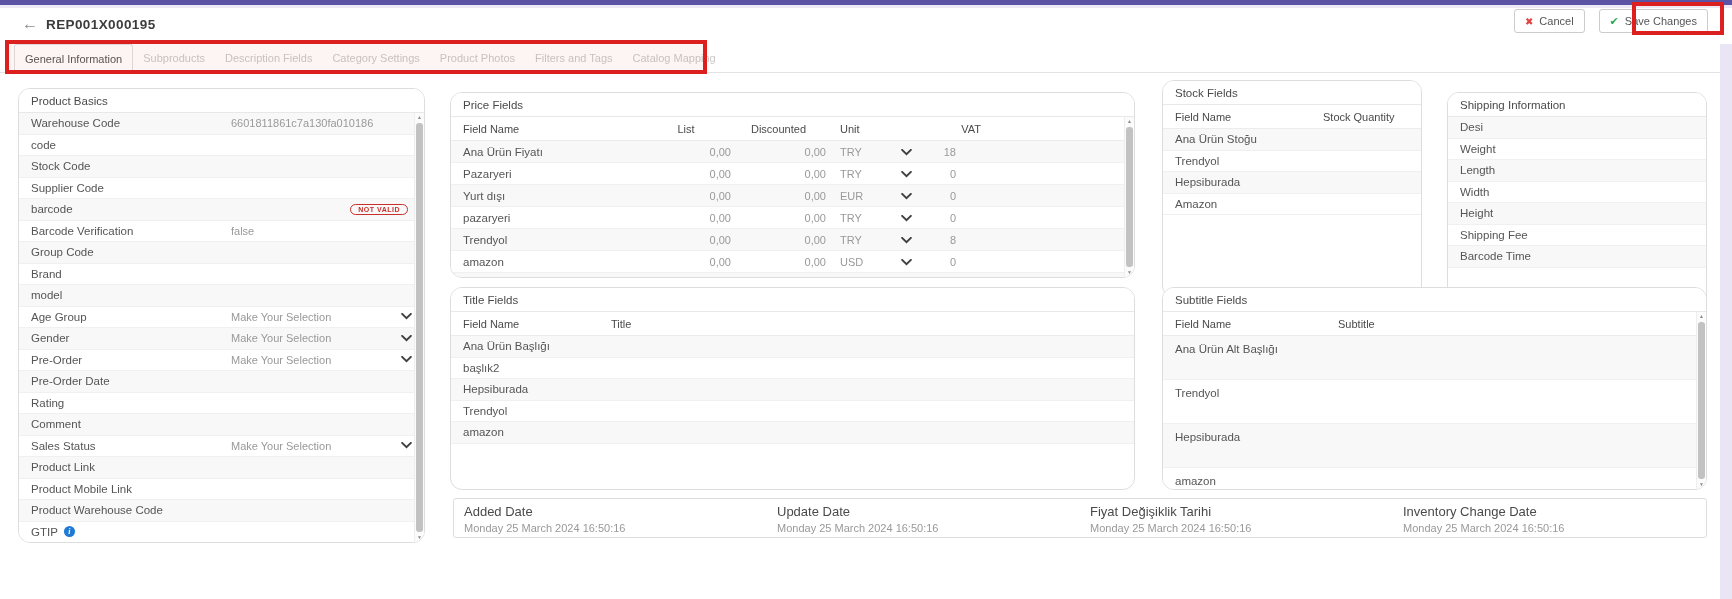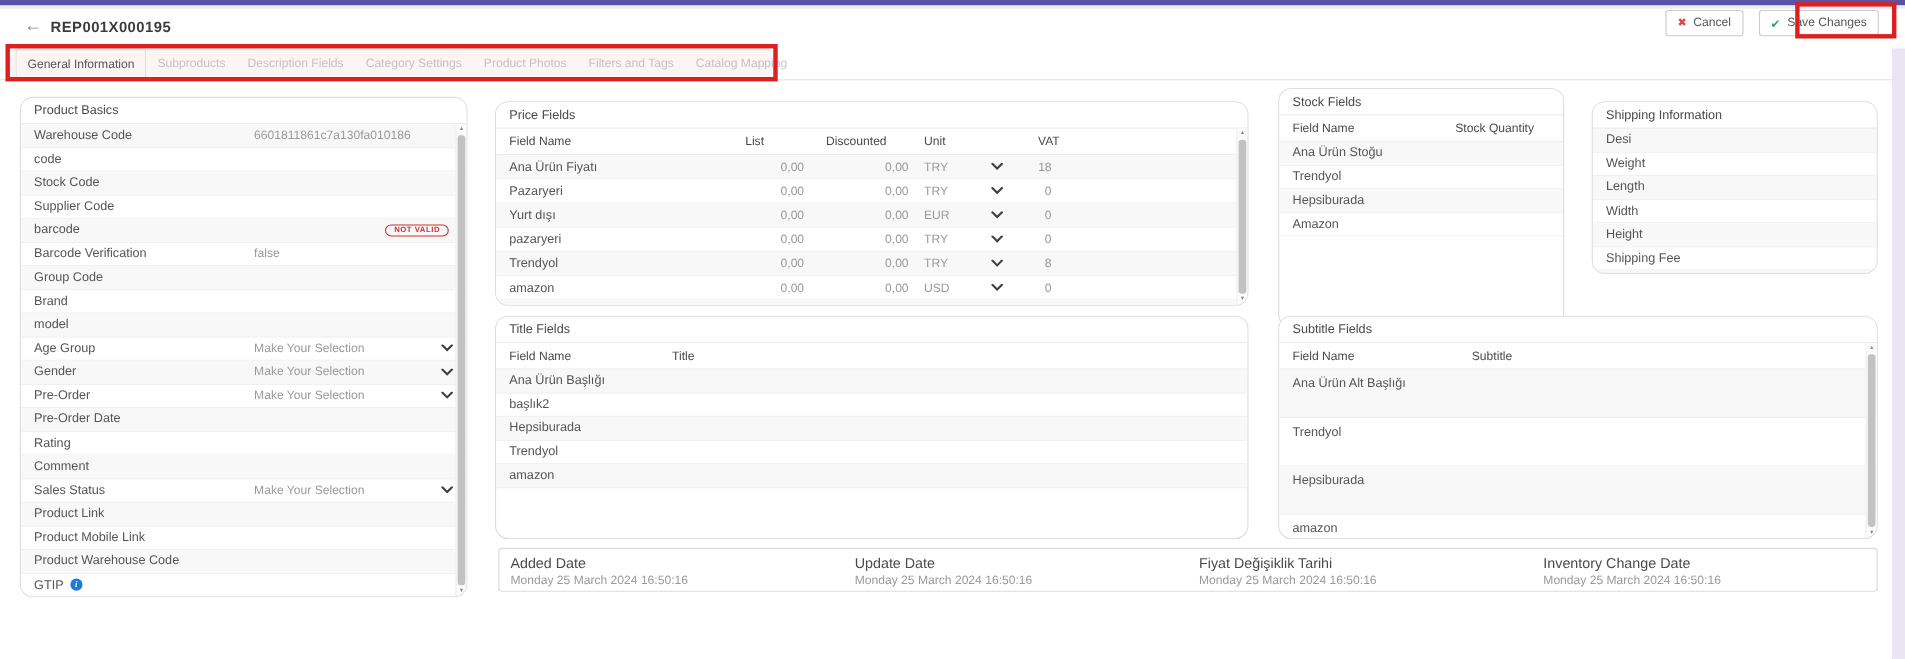--- a/index.html
+++ b/index.html
@@ -44,21 +44,21 @@
 
   
   .c-name { flex:0 0 190px; padding-left:12px; }
   .c-list { flex:0 0 90px; text-align:right; color:#999; font-size:11px; }
   .c-disc { flex:0 0 95px; text-align:right; color:#999; font-size:11px; }
   .c-unit { flex:0 0 60px; padding-left:14px; color:#999; font-size:11px; }
   .c-chev { flex:0 0 40px; text-align:center; }
   .c-vat  { flex:0 0 55px; text-align:right; padding-right:25px; color:#999; font-size:11px; }
   .thead .c-list, .thead .c-disc { text-align:center; color:#4a4a4a; font-size:11px; }
   .thead .c-unit { color:#4a4a4a; }
-  .thead .c-vat { text-align:center; padding-right:0; color:#4a4a4a; }
+  .thead .c-vat { text-align:right; padding-right:0; color:#4a4a4a; }
   .price-row { height:22px; }
 
   
   .c-sname { flex:0 0 160px; padding-left:12px; white-space:nowrap; }
   .c-fill { flex:1; }
   .stock-row, .ship-row, .title-row { height:21.5px; }
   .c-subname { flex:0 0 175px; padding-left:12px; white-space:nowrap; }
   .sub-row { height:44px; align-items:flex-start; }
   .sub-row .c-subname, .sub-row .c-fill { padding-top:7px; }
 
@@ -361,21 +361,21 @@
         <span class="c-sname">Hepsiburada</span>
         <span class="c-fill"></span>
       </div>
       <div class="row stock-row">
         <span class="c-sname">Amazon</span>
         <span class="c-fill"></span>
       </div>
     </div>
 </div>
 
-<div class="panel" style="left:1447px;top:92px;width:260px;height:157px">
+<div class="panel" style="left:1447px;top:92px;width:260px;height:220px">
   <div class="panel-title">Shipping Information</div>
   <div class="panel-body" id="ship-body">
       <div class="row ship-row alt">
         <span class="c-sname">Desi</span>
         <span class="c-fill"></span>
       </div>
       <div class="row ship-row">
         <span class="c-sname">Weight</span>
         <span class="c-fill"></span>
       </div>

